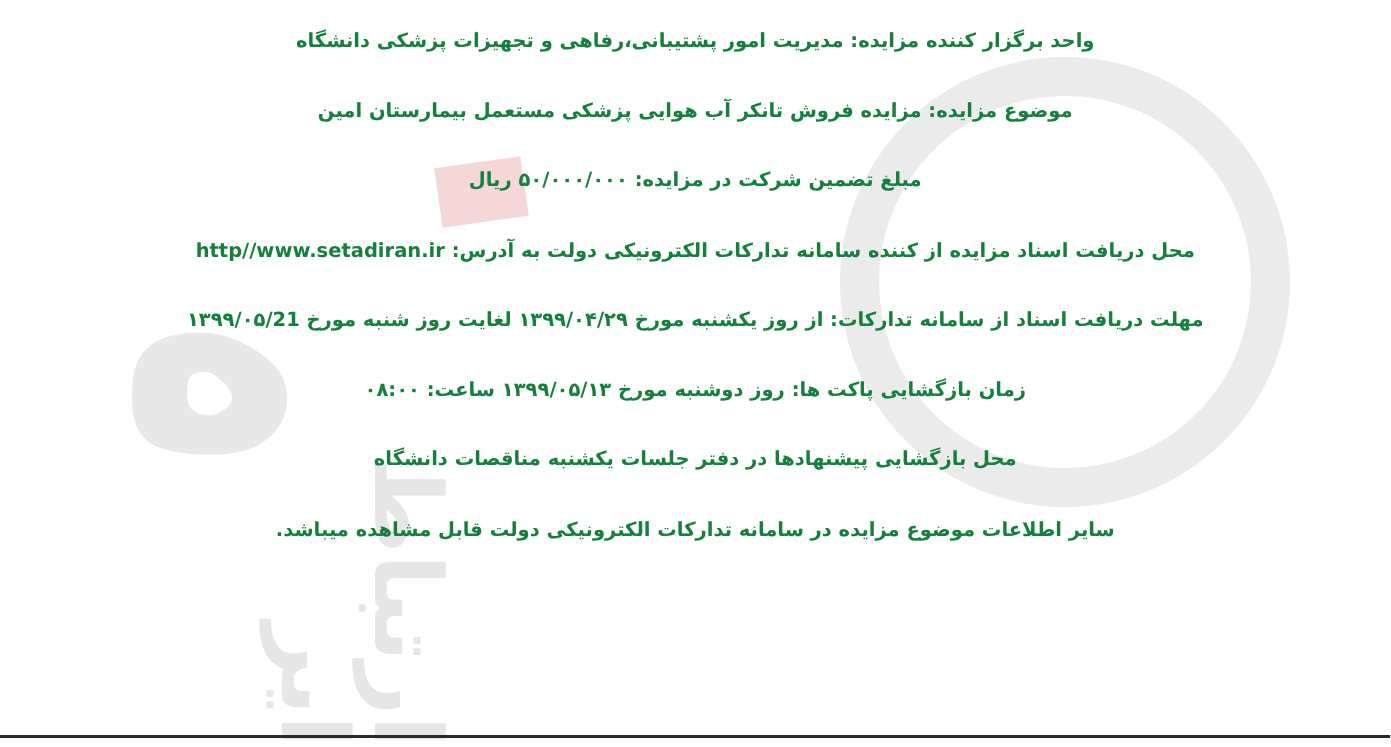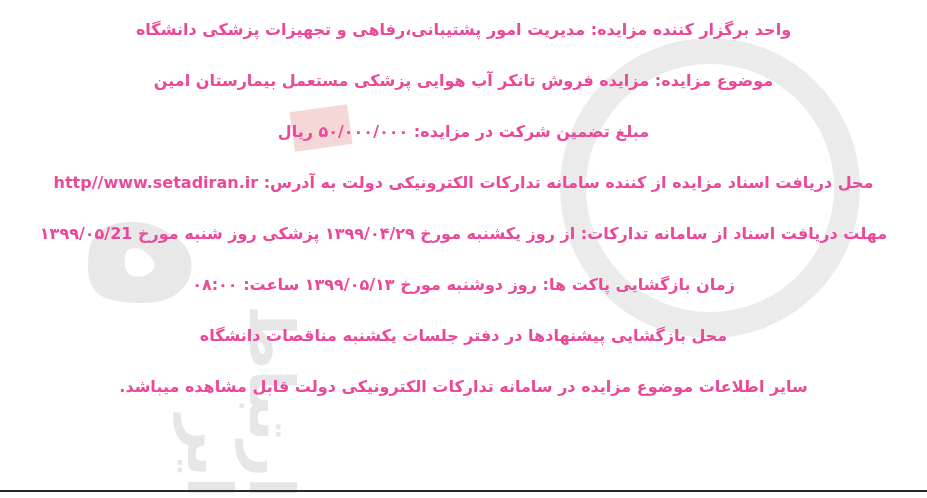--- a/index.html
+++ b/index.html
@@ -55,22 +55,22 @@
 
   
   .content {
     position: relative;
     z-index: 2;
     padding: 18px 26px 0 26px;
     box-sizing: border-box;
   }
   .line {
     text-align: center;
-    font-size: 16px;
-    color: #ec4899;
+    font-size: 13px;
+    color: #15803d;
     font-weight: bold;
     line-height: 1.5;
     margin: 0 0 27px 0;
     white-space: nowrap;
     direction: rtl;
   }
   .line.last {
     margin-bottom: 0;
   }
   .ltr-inline {
@@ -110,21 +110,21 @@
     <p class="line">موضوع مزایده: مزایده فروش تانکر آب هوایی پزشکی مستعمل بیمارستان امین</p>
 
     <p class="line">مبلغ تضمین شرکت در مزایده:  ۵۰/۰۰۰/۰۰۰ ریال</p>
 
 
     <p class="line">
       <span>محل دریافت اسناد مزایده از کننده سامانه تدارکات الکترونیکی دولت به آدرس: </span><span class="ltr-inline">http//www.setadiran.ir</span>
     </p>
 
     <p class="line">
-      <span>مهلت دریافت اسناد از سامانه تدارکات: از روز یکشنبه مورخ ۱۳۹۹/۰۴/۲۹ </span><span class="emph">پزشکی</span><span> روز شنبه مورخ ۱۳۹۹/۰۵/21</span>
+      <span>مهلت دریافت اسناد از سامانه تدارکات: از روز یکشنبه مورخ ۱۳۹۹/۰۴/۲۹ </span><span class="emph">لغایت</span><span> روز شنبه مورخ ۱۳۹۹/۰۵/21</span>
     </p>
 
 
     <p class="line">زمان بازگشایی پاکت ها:  روز دوشنبه مورخ ۱۳۹۹/۰۵/۱۳ ساعت: ۰۸:۰۰</p>
 
     <p class="line">محل بازگشایی پیشنهادها در دفتر جلسات یکشنبه مناقصات دانشگاه</p>
 
     <p class="line last">سایر اطلاعات موضوع مزایده در سامانه تدارکات الکترونیکی دولت قابل مشاهده میباشد.</p>
 
   </div>

